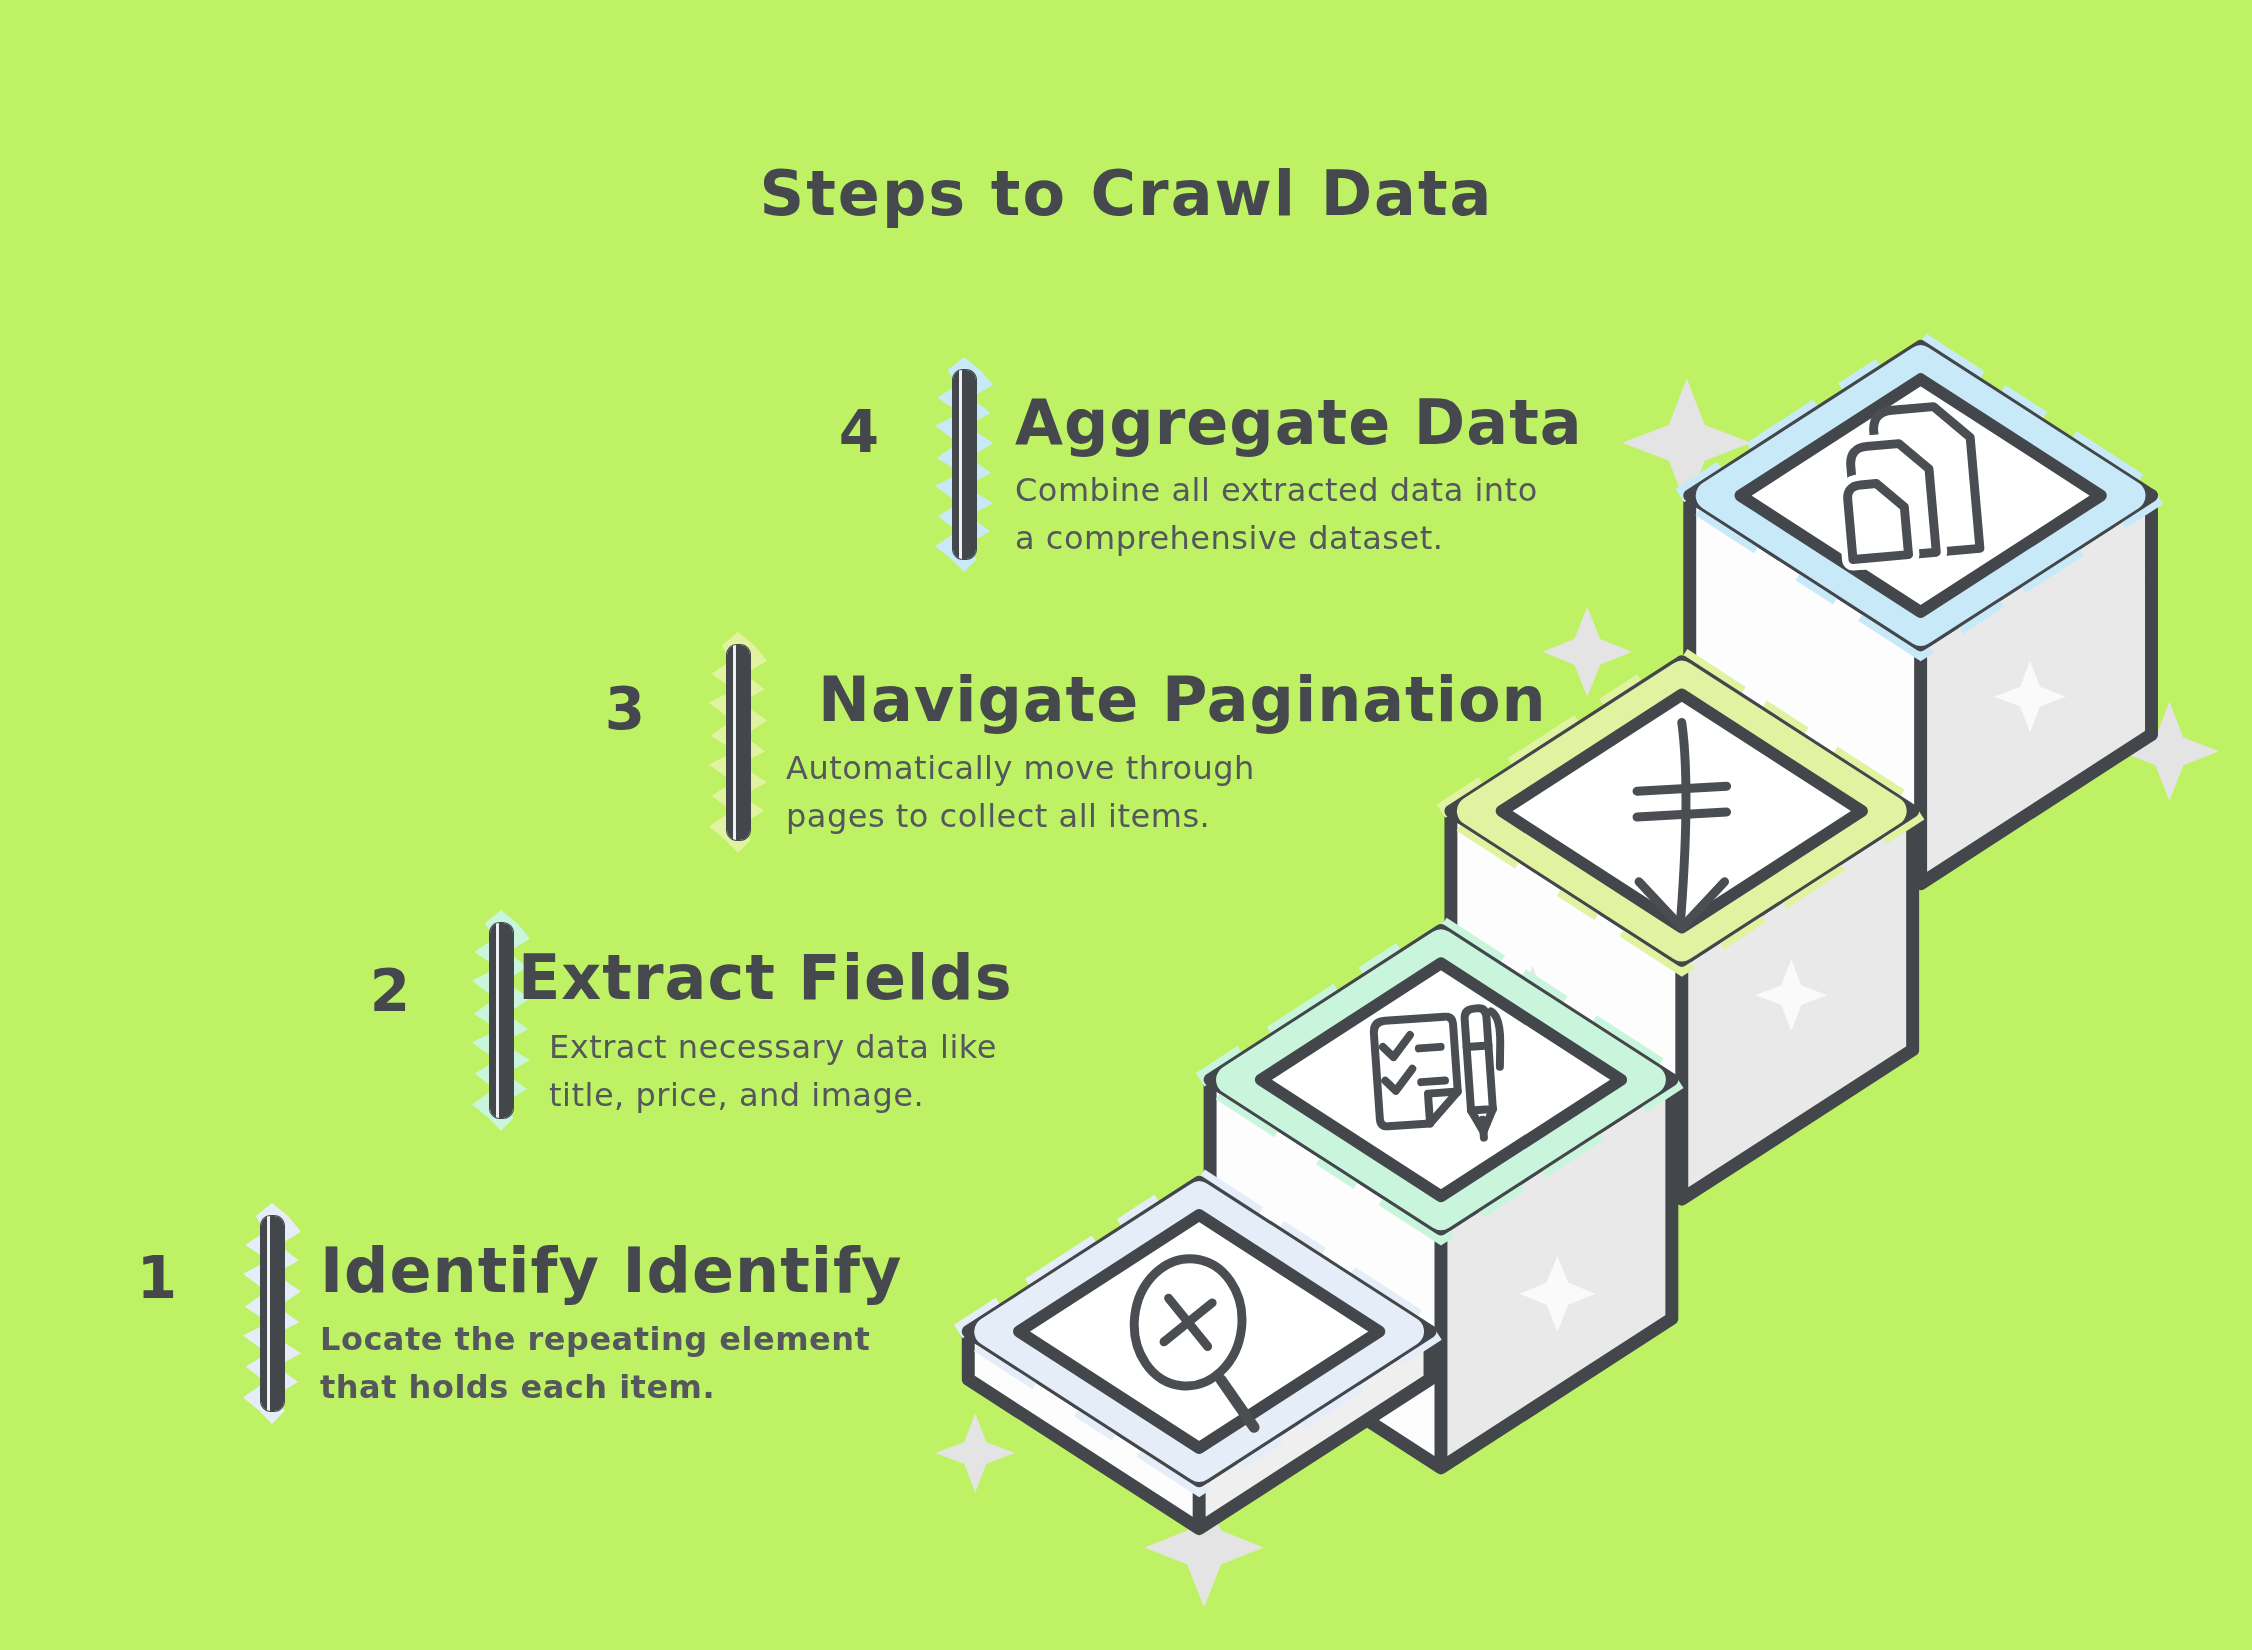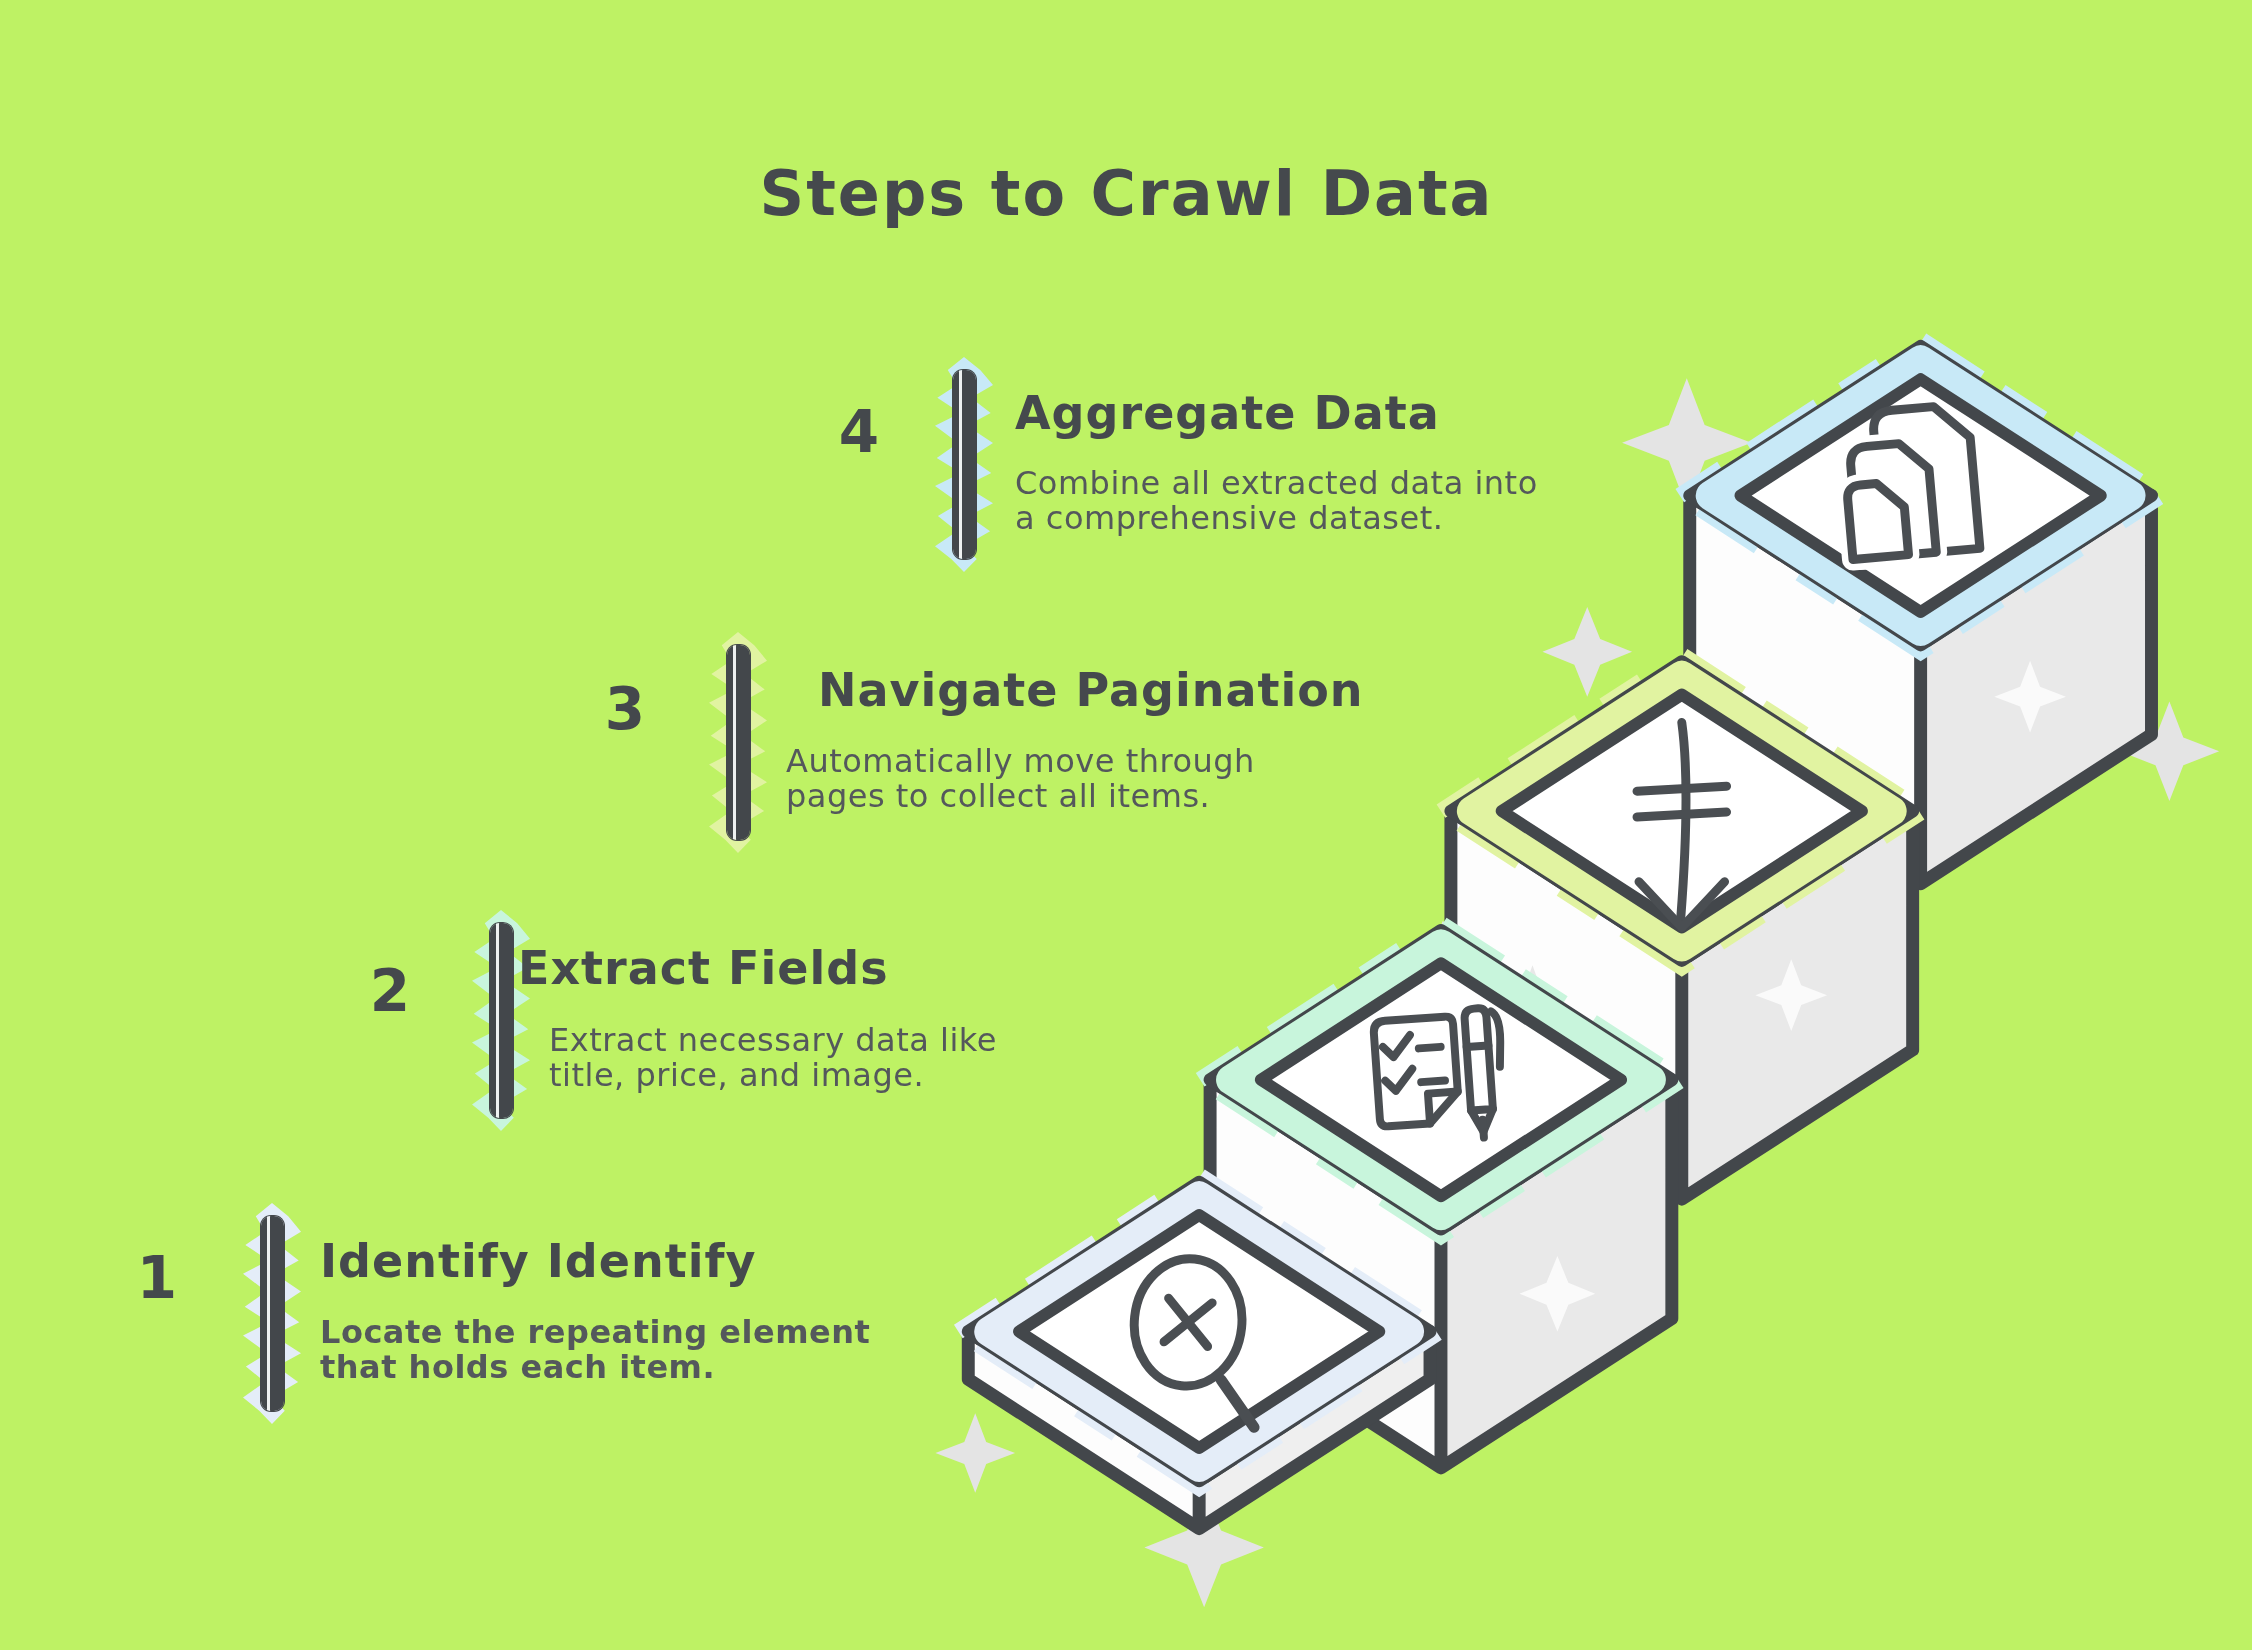--- a/index.html
+++ b/index.html
@@ -24,27 +24,27 @@
     position:absolute;width:23px;border-radius:10px;
     background:linear-gradient(90deg,#43474b 0 6px,#eef1f1 6px 9px,#43474b 9px 100%);
     box-shadow:0 0 0 1px #43474b;
   }
   .bar-highlight{
     position:absolute;width:58px;
     clip-path:polygon(50% 0%,78% 6%,100% 13%,62% 19%,96% 26%,55% 32%,100% 40%,60% 47%,97% 54%,52% 60%,100% 68%,58% 74%,95% 81%,50% 88%,72% 94%,50% 100%,28% 94%,0% 88%,38% 81%,5% 74%,42% 68%,0% 60%,45% 54%,3% 47%,40% 40%,0% 32%,44% 26%,4% 19%,38% 13%,22% 6%);
   }
   .step-title{
     position:absolute;
-    font-size:46px;font-weight:700;letter-spacing:1px;
+    font-size:62px;font-weight:700;letter-spacing:1px;
     color:#45494d;white-space:nowrap;text-align:right;
   }
   .step-desc{
     position:absolute;
     font-size:32px;font-weight:500;letter-spacing:0.5px;
-    color:#54585c;line-height:35px;white-space:pre-line;
+    color:#54585c;line-height:48px;white-space:pre-line;
   }
   svg{position:absolute;left:0;top:0;}
 </style>
 </head>
 <body>
 
 <div id="canvas">
 
   <div class="title">Steps to Crawl Data</div>
 

